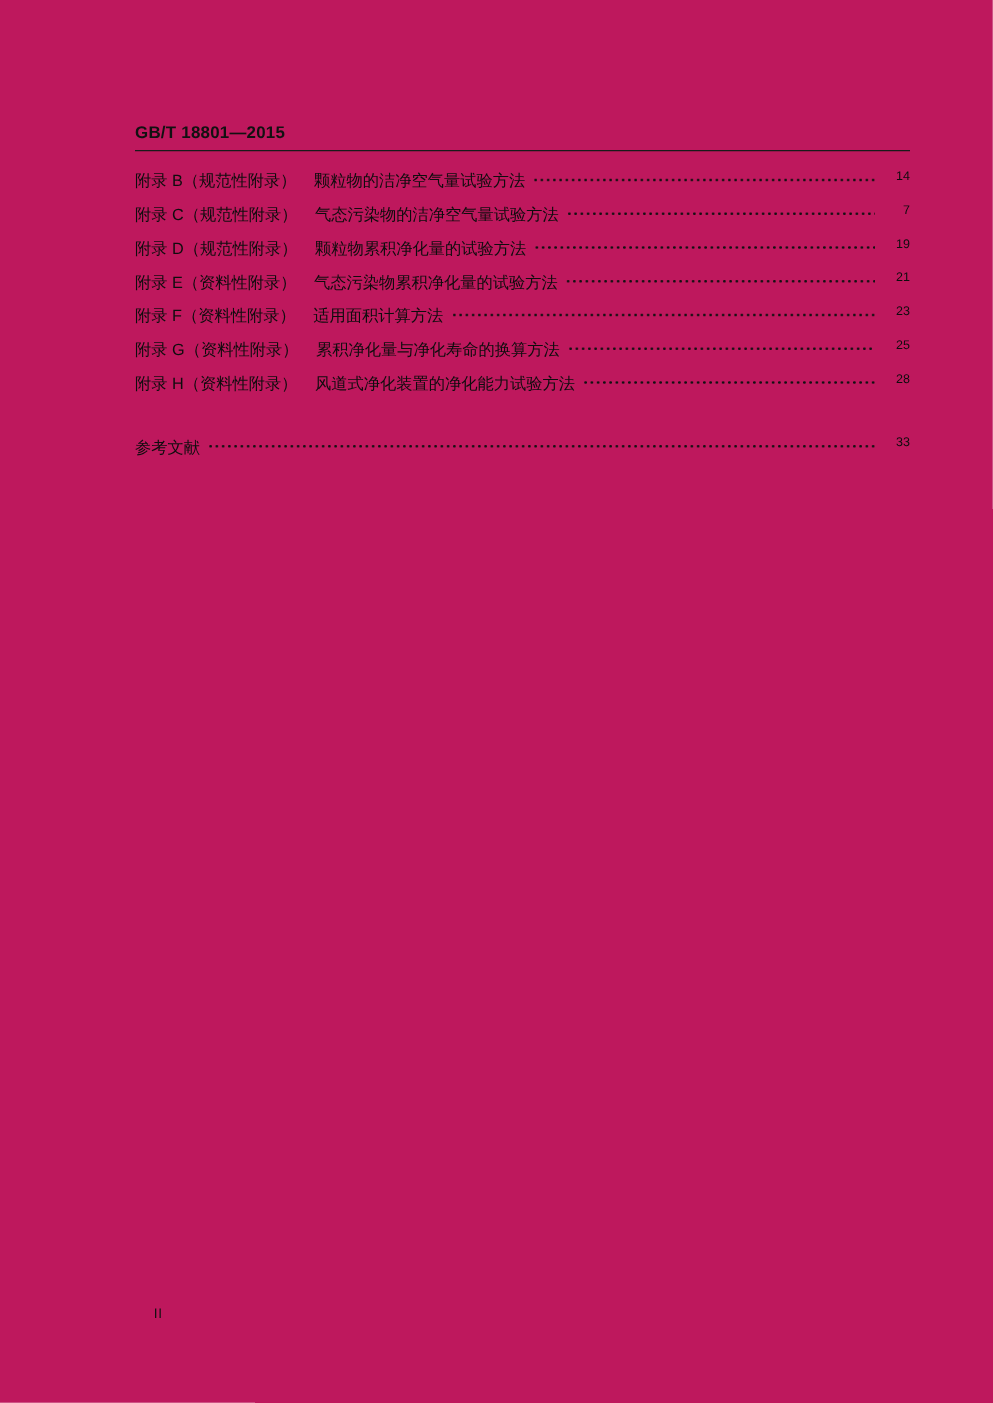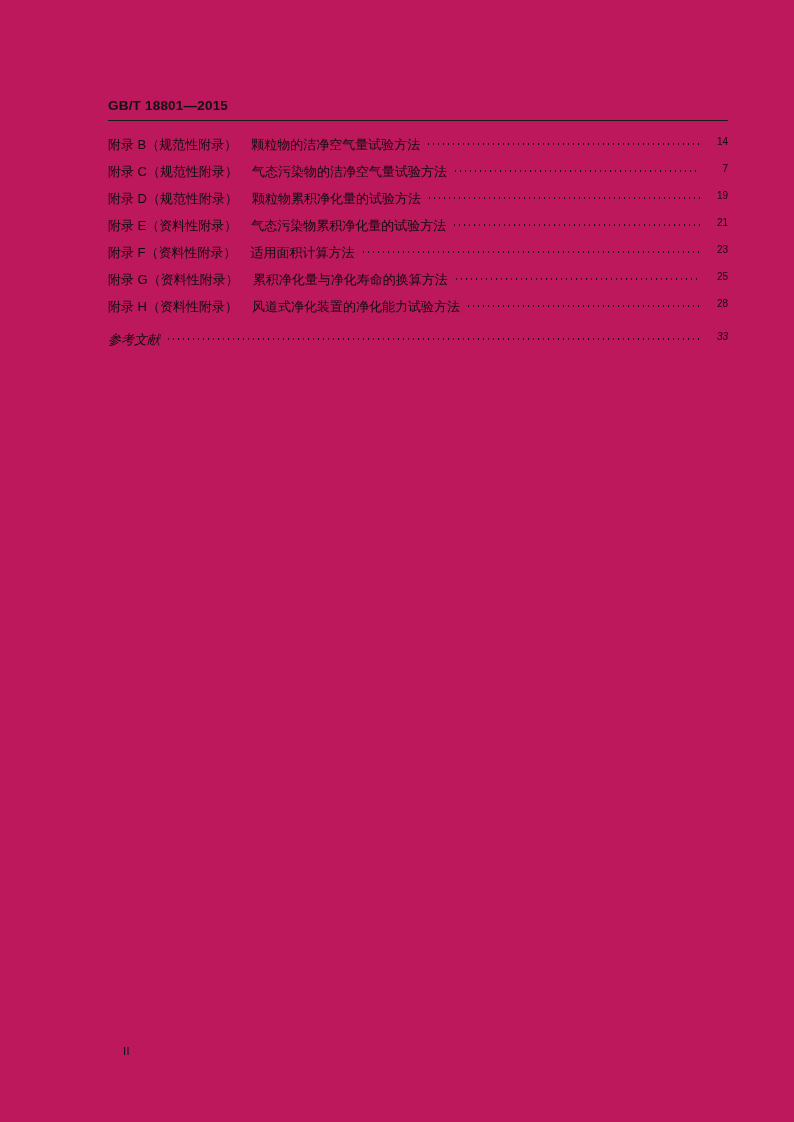--- a/index.html
+++ b/index.html
@@ -82,22 +82,21 @@
     background-size: 5px 2px;
     background-repeat: repeat-x;
   }
   .toc-page {
     flex: 0 0 auto;
     width: 22px;
     text-align: right;
     font-size: 10px;
   }
   .toc-row.refs {
-    margin-top: 6px;
-    font-style: italic;
+    margin-top: 24px;
   }
   .footer-page {
     position: absolute;
     left: 123px;
     top: 1045px;
     font-size: 11px;
     color: #111;
     letter-spacing: 0.5px;
   }
 </style>

